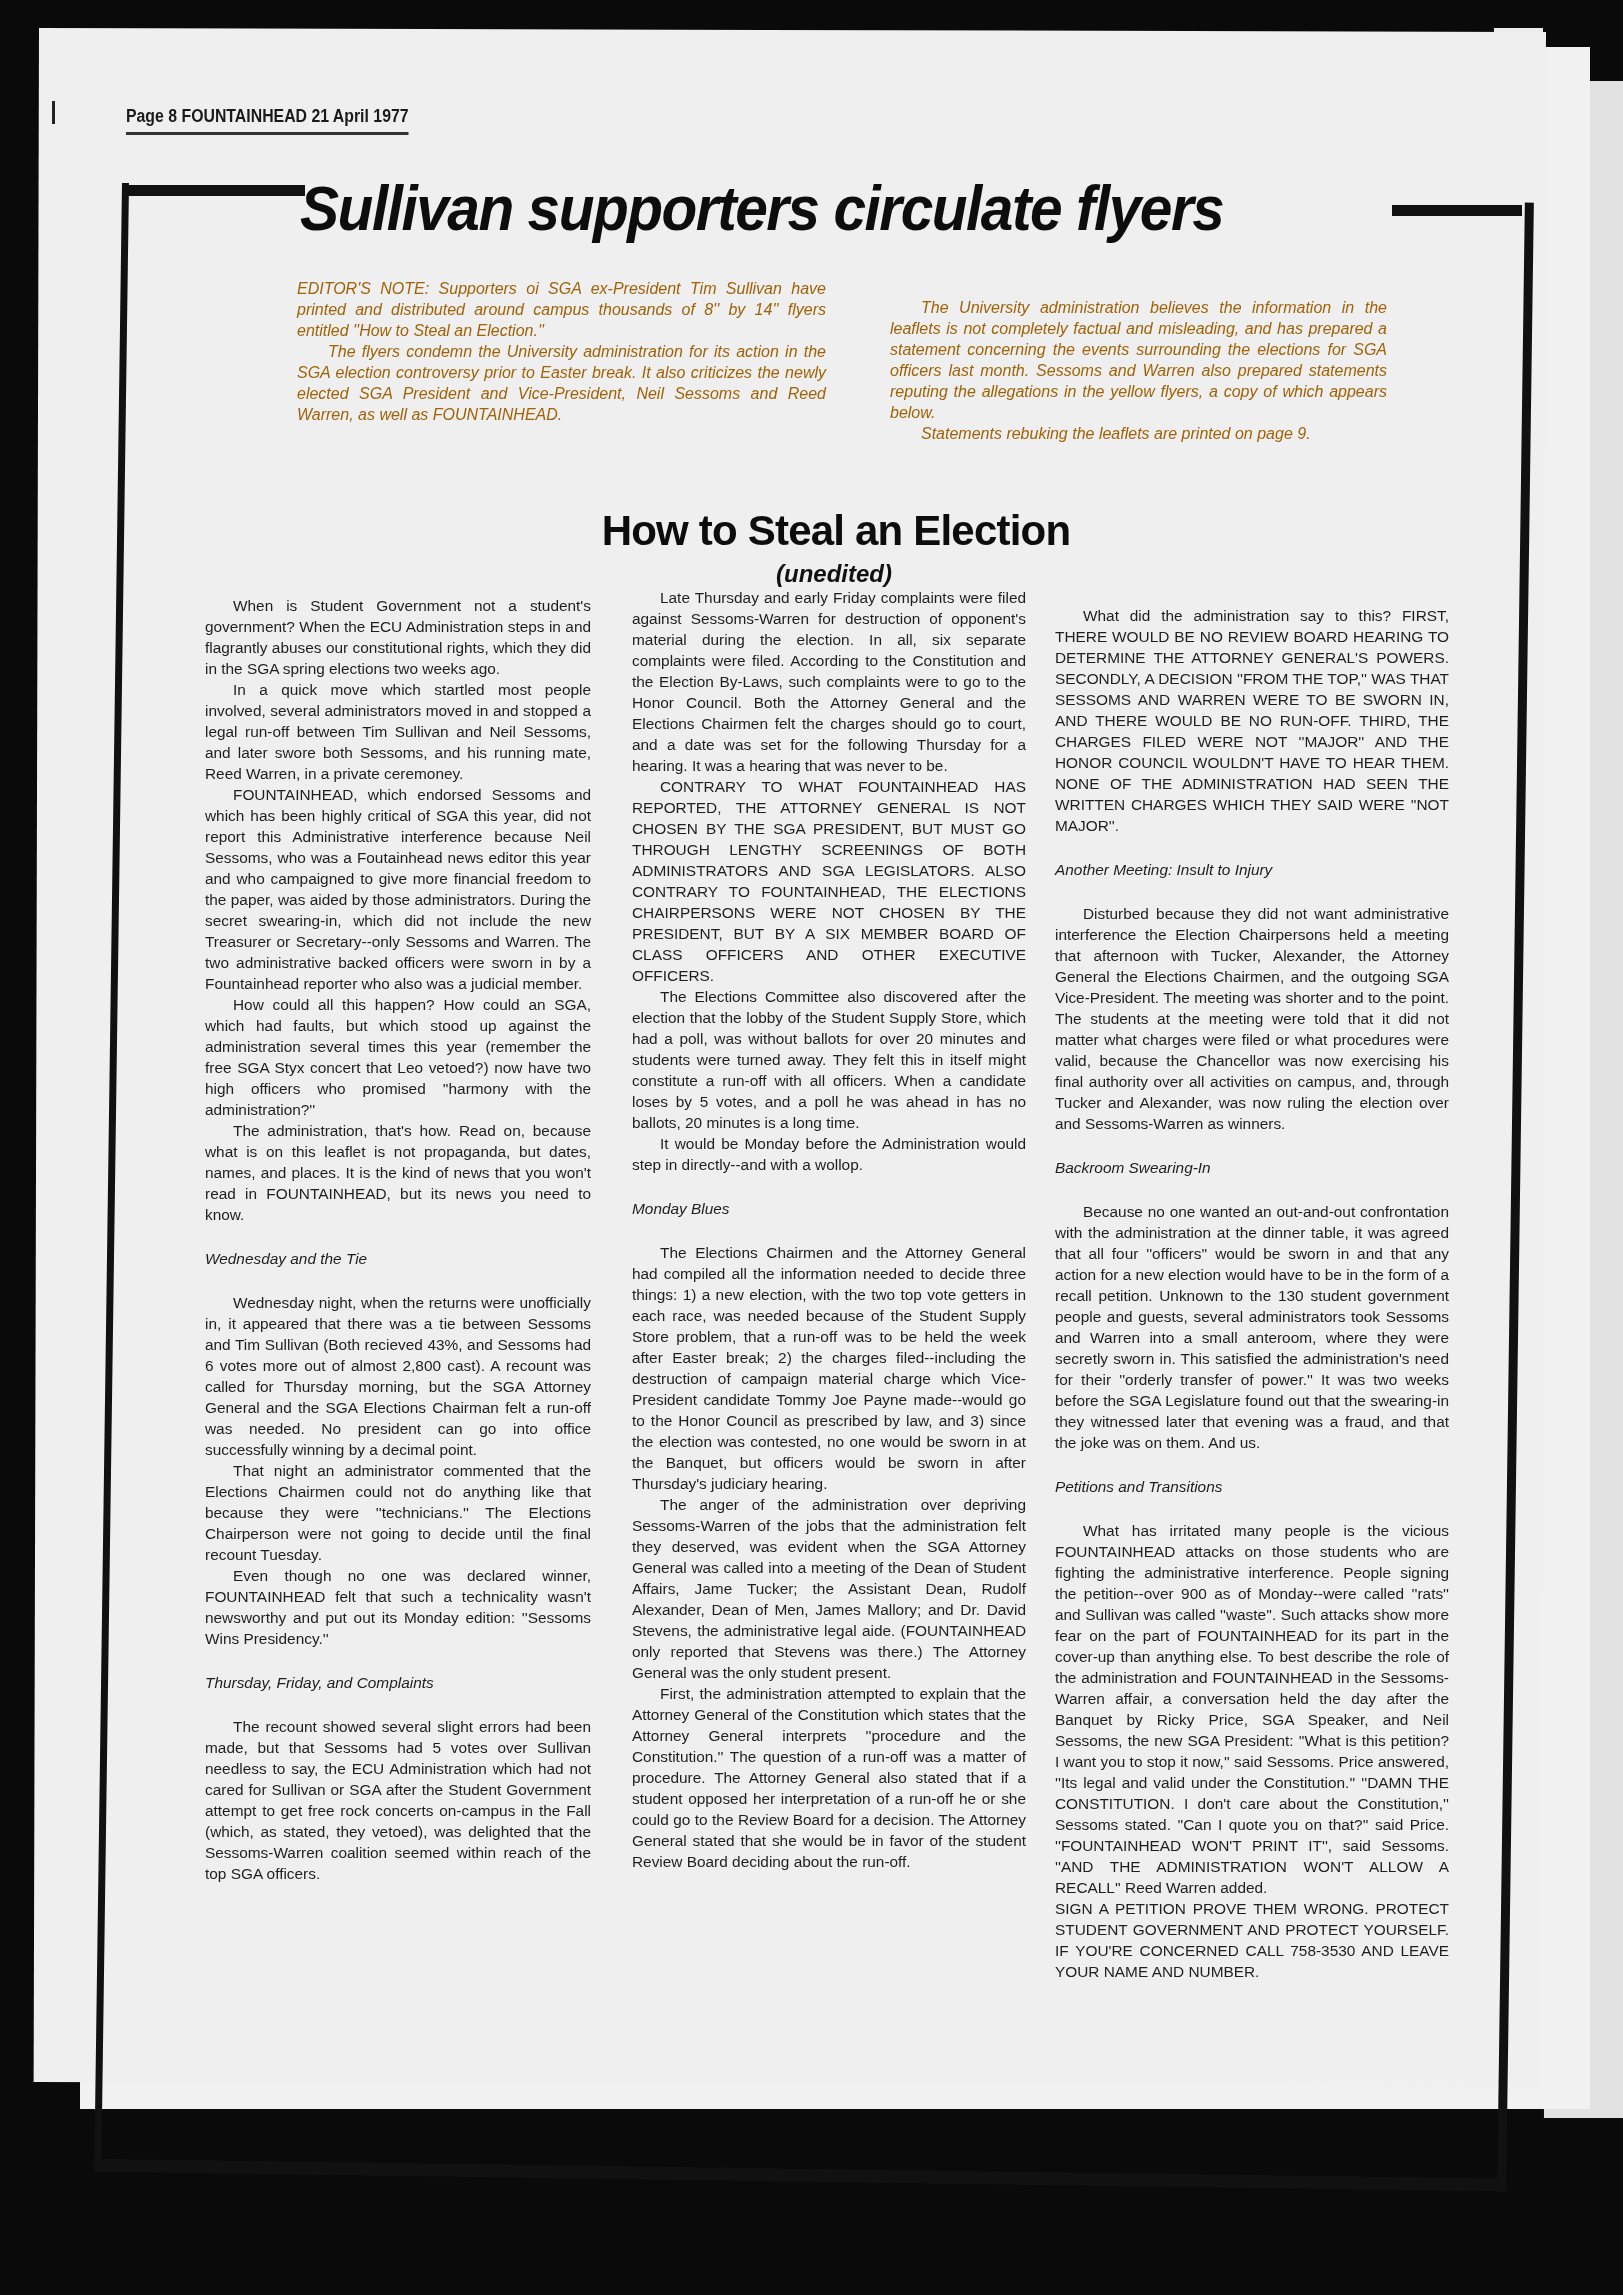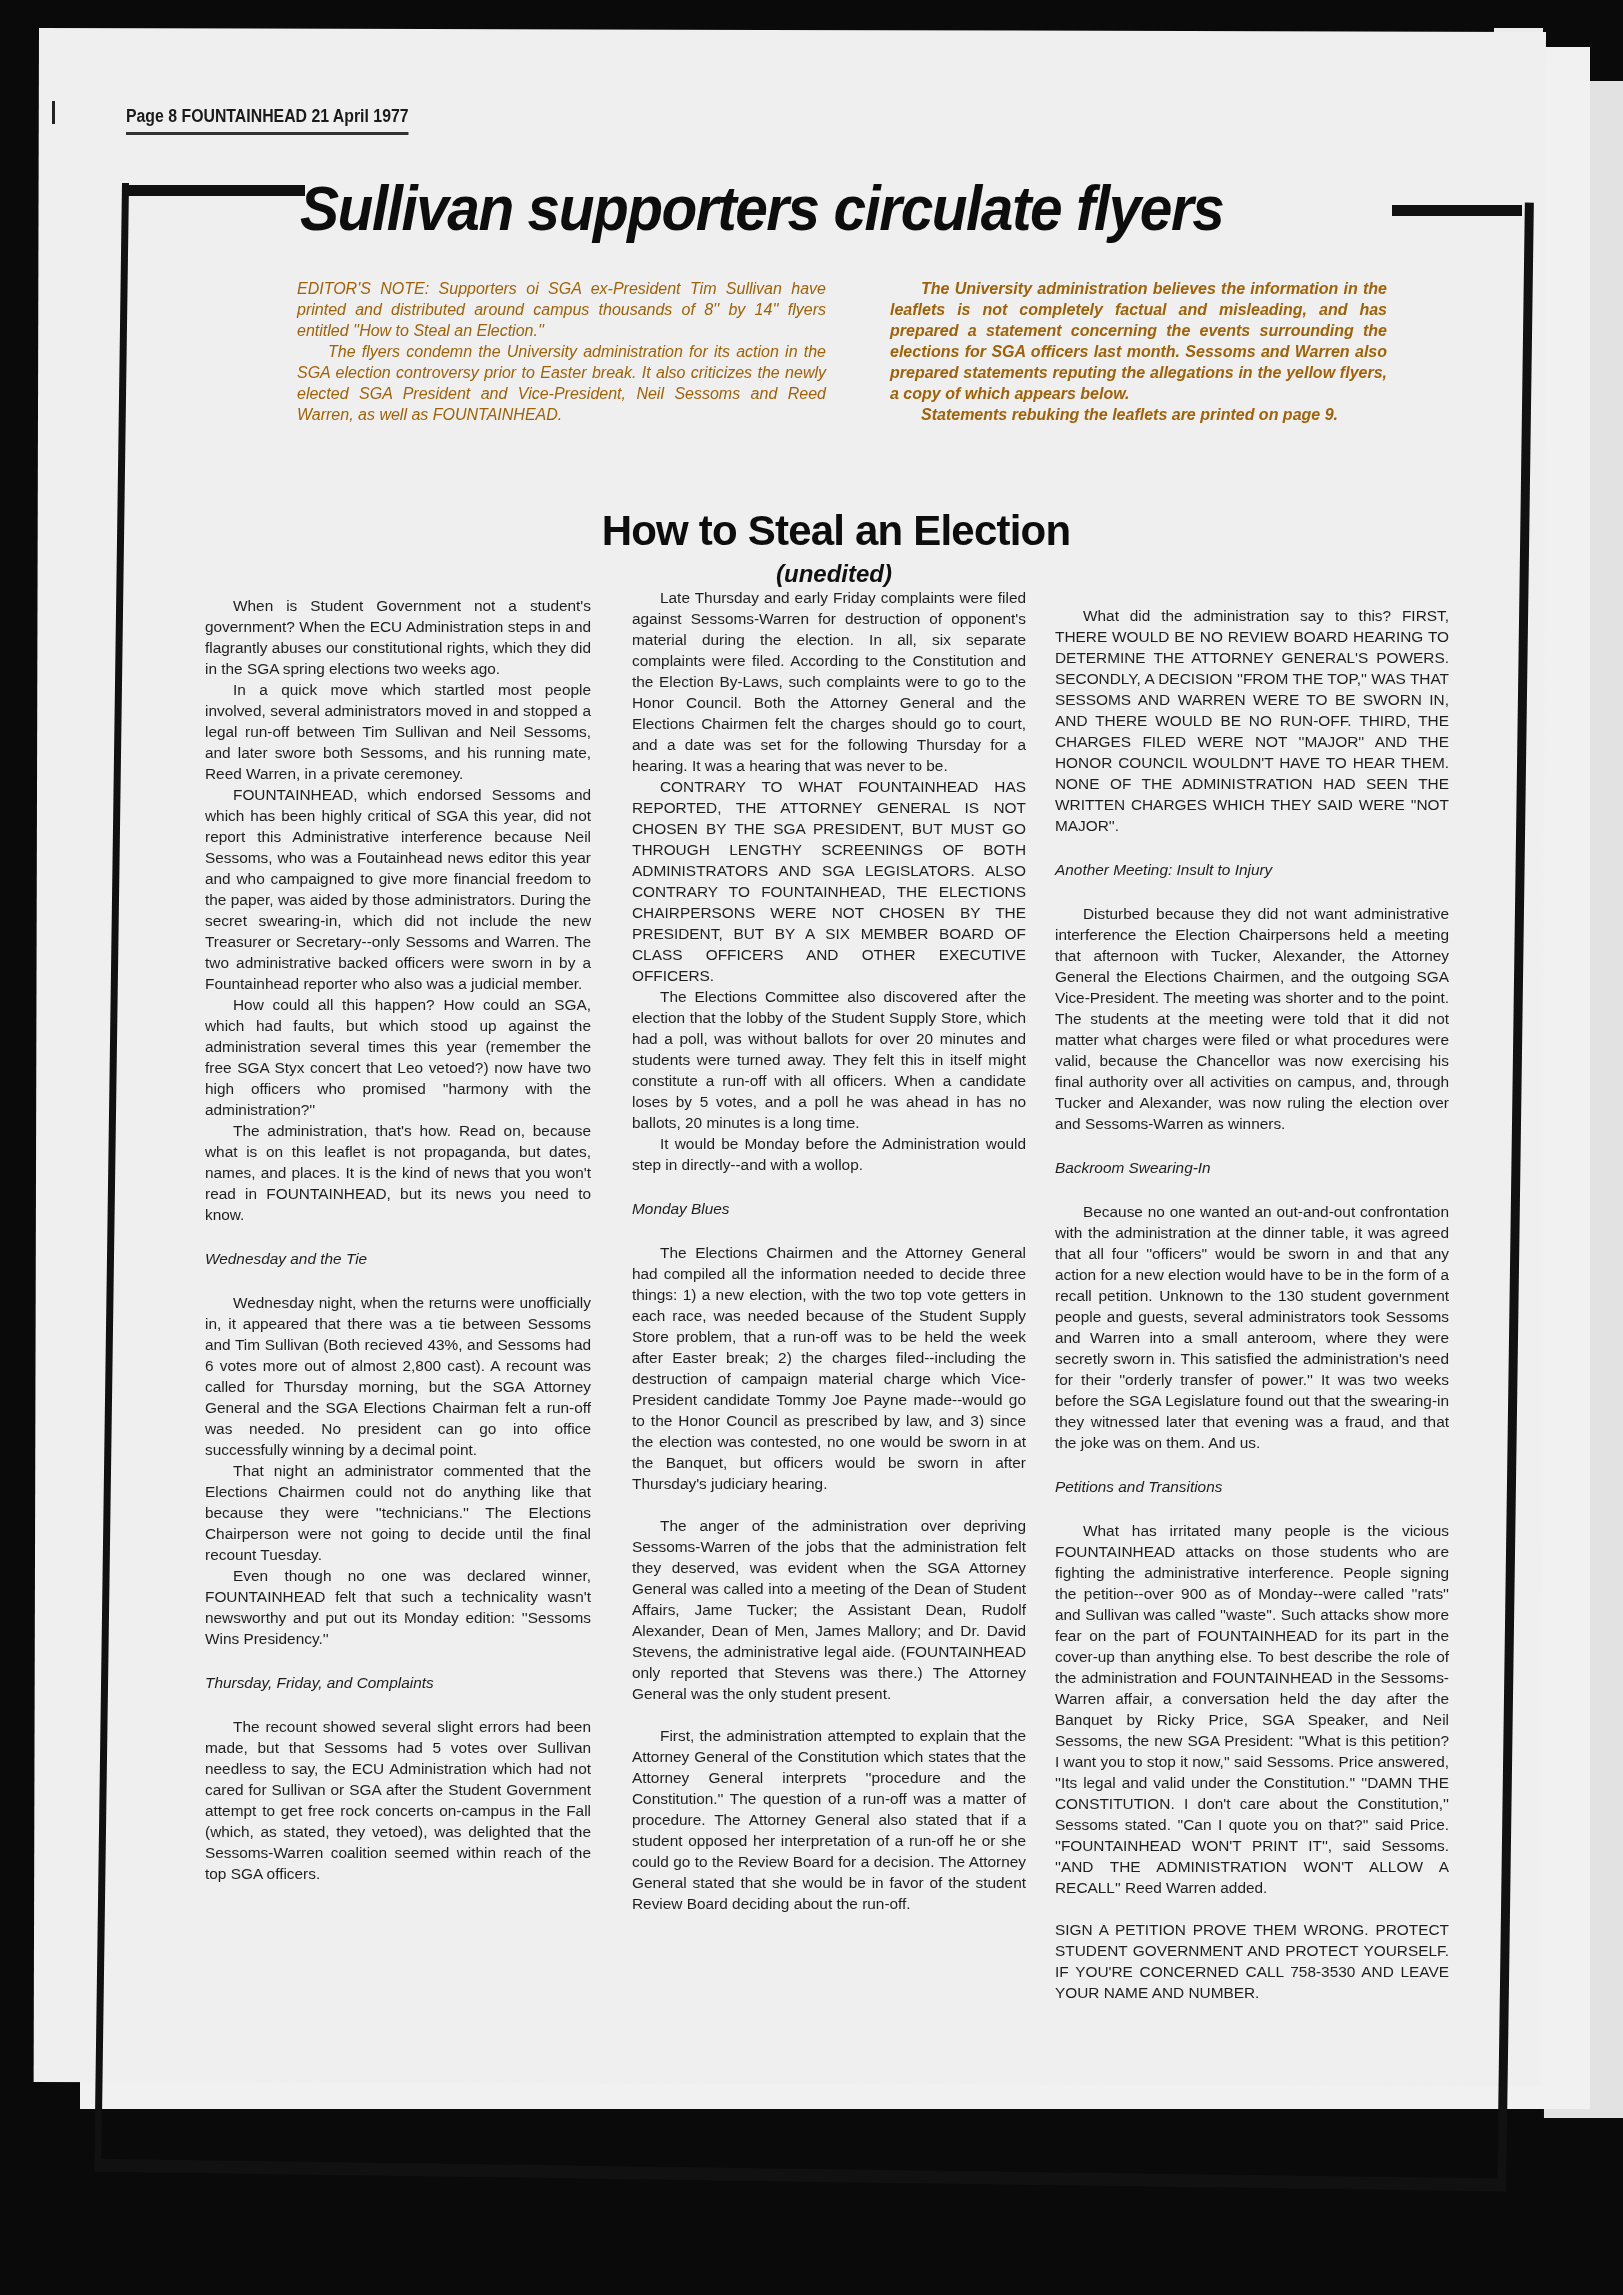--- a/index.html
+++ b/index.html
@@ -28,28 +28,28 @@
   .frame-top-left { position:absolute; left:122px; top:185px; width:183px; height:11.4px; background:#111; }
   .frame-top-right { position:absolute; left:1392px; top:205px; width:130px; height:11.4px; background:#111; }
   .headline {
     position:absolute; left:300px; top:172px; font-size:63px; font-weight:bold; font-style:italic;
     letter-spacing:-1.6px; transform:scaleX(0.93); transform-origin:left; color:#0d0d0d; white-space:nowrap;
   }
   .intro { position:absolute; font-style:italic; font-size:16px; line-height:21px; color:#a16207; text-align:justify; }
   .intro p { margin:0; text-indent:0; }
   .intro p.ind { text-indent:31px; }
   .intro-left { left:297px; top:278px; width:529px; }
-  .intro-right { left:890px; top:278px; width:497px;font-weight:bold; }
+  .intro-right { left:890px; top:297px; width:497px; }
   .flyer-title { position:absolute; left:0; width:1672px; text-align:center; top:507px; font-size:42px; font-weight:bold; letter-spacing:-0.8px; color:#0d0d0d; }
   .flyer-sub { position:absolute; left:0; width:1668px; text-align:center; top:560px; font-size:24px; font-weight:bold; font-style:italic; color:#111; }
   .col { position:absolute; font-size:15.4px; line-height:21px; color:#1e1e1e; text-align:justify; }
   .col p { margin:0; text-indent:28px; }
   .col p.noind { text-indent:0; }
   .col .sub { text-align:left; font-style:italic; text-indent:0; margin:23px 0 23px; }
-  .col .sp { margin-top:21px; }
+  .col .sp { }
   .col1 { left:205px; top:595px; width:386px; }
   .col2 { left:632px; top:587px; width:394px; }
   .col3 { left:1055px; top:605px; width:394px; }
 </style>
 </head>
 <body>
 
 <div class="sheet-back1"></div>
 <div class="sheet-back3"></div>
 <div class="page-under"></div>

